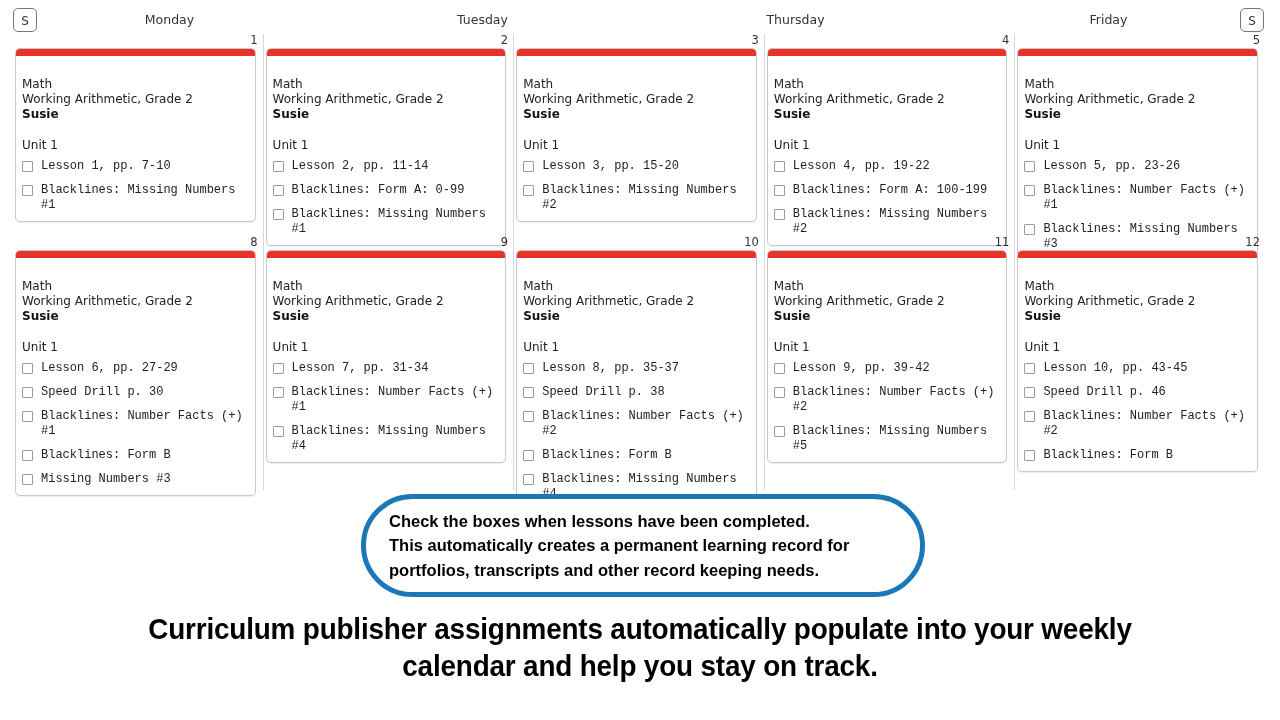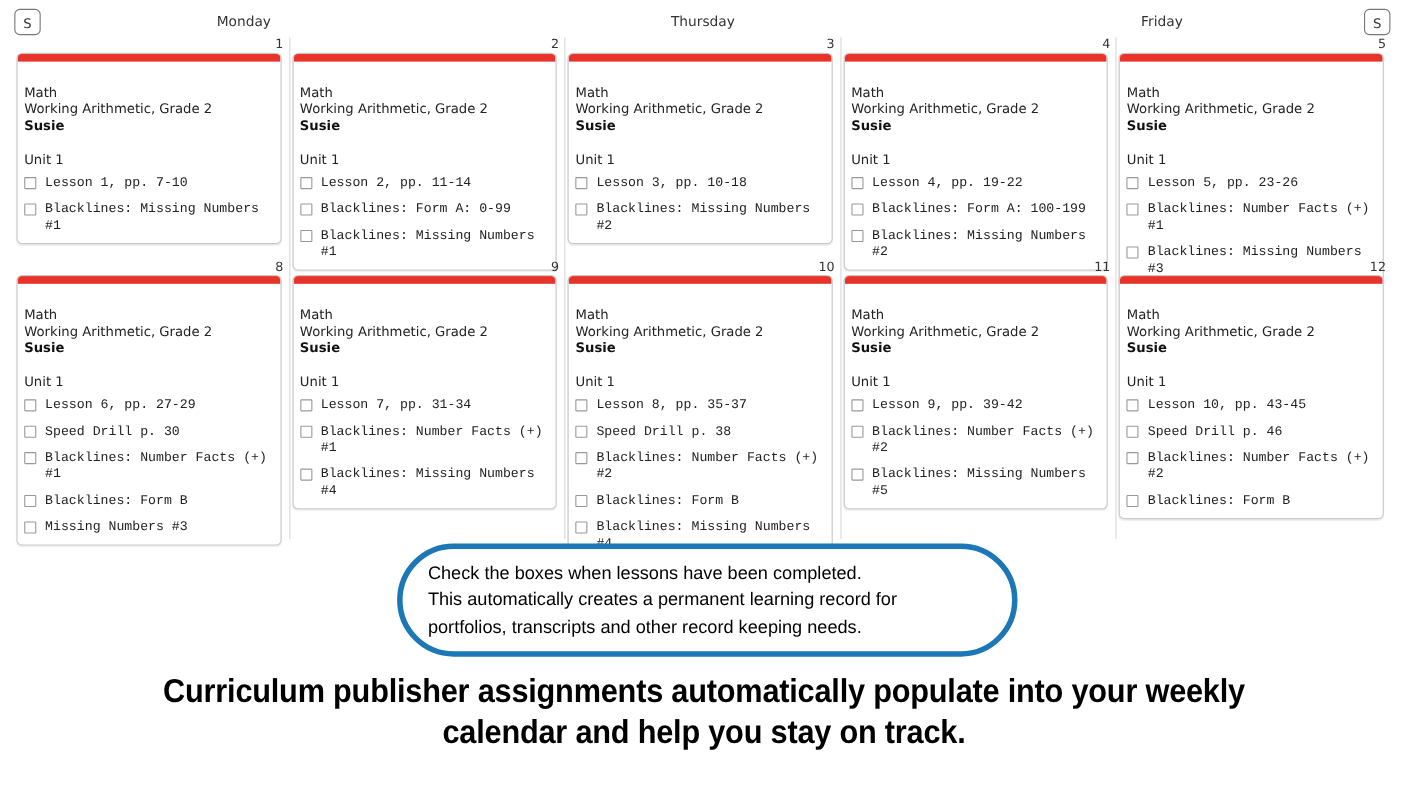--- a/index.html
+++ b/index.html
@@ -176,20 +176,21 @@
     justify-content: flex-start;
   }
   .callout-text {
     font-family: "Liberation Sans", sans-serif;
     font-size: 16.5px;
     line-height: 24.5px;
     color: #000000;
     padding-left: 23px;
     padding-right: 16px;
     white-space: pre-line;
+    font-weight: bold;
   }
 
   
   .caption {
     position: absolute;
     left: 0;
     top: 610px;
     width: 1280px;
     text-align: center;
     font-family: "Liberation Sans Narrow", "Liberation Sans", sans-serif;
@@ -202,20 +203,21 @@
     transform-origin: center top;
     white-space: pre-line;
   }
 </style>
 </head>
 <body>
 
 <div class="header-row">
   <div class="day-headers">
     <div class="day-header">Monday</div>
+    <div class="day-header">Tuesday</div>
     <div class="day-header">Thursday</div>
     <div class="day-header">Friday</div>
   </div>
   <div class="sat-btn">S</div>
   <div class="sun-btn">S</div>
 </div>
 
 <div class="grid" id="grid">
     <div class="day-col">
       <div class="week-block row1">
@@ -335,21 +337,21 @@
         <div class="card">
           <div class="card-bar" style="background: rgb(232, 51, 42);"></div>
           <div class="card-body">
             <div class="card-subject">Math</div>
             <div class="card-course">Working Arithmetic, Grade 2</div>
             <div class="card-student">Susie</div>
             <div class="card-unit">Unit 1</div>
             <div class="task-list">
               <div class="task">
                 <div class="cbox"></div>
-                <div class="task-label">Lesson 3, pp. 10-18</div>
+                <div class="task-label">Lesson 3, pp. 15-20</div>
               </div>
               <div class="task">
                 <div class="cbox"></div>
                 <div class="task-label">Blacklines: Missing Numbers #2</div>
               </div>
             </div>
           </div>
         </div>
       </div>
       <div class="week-block row2">

